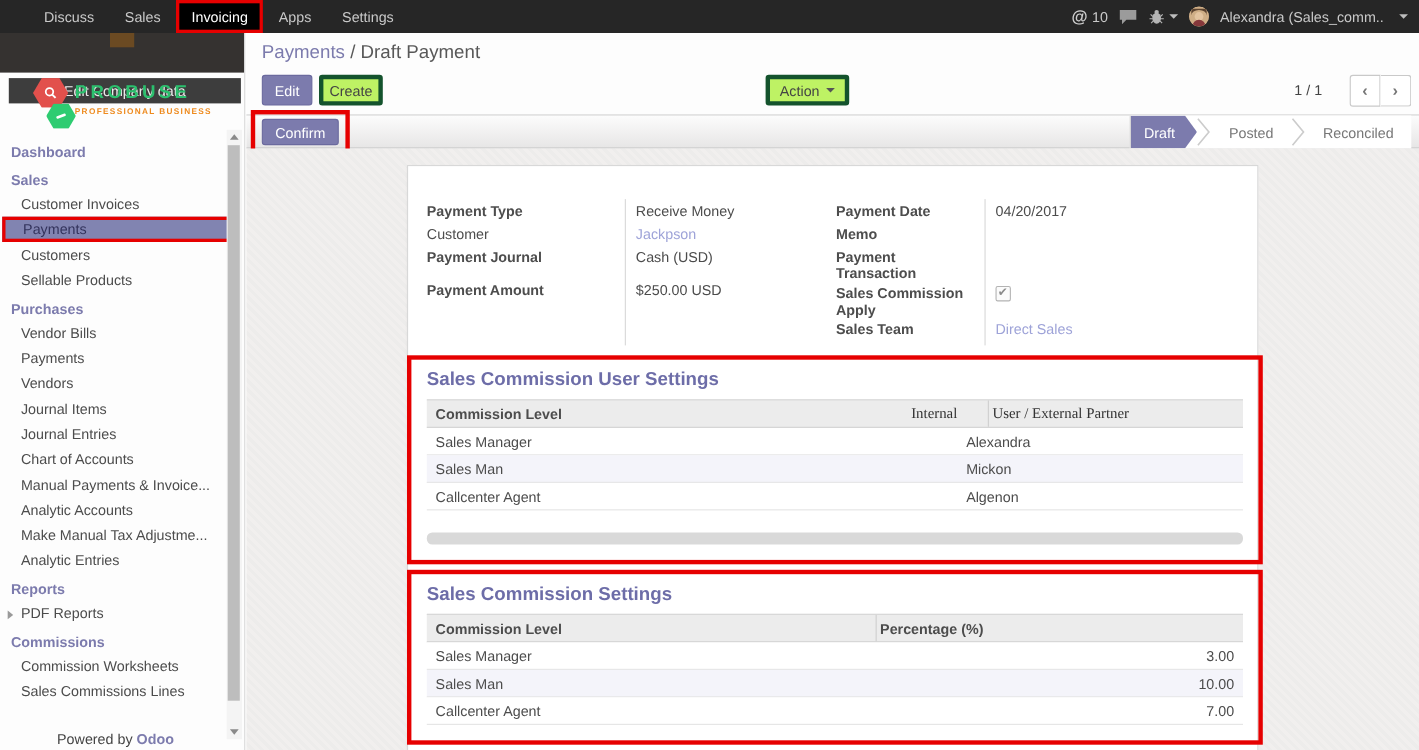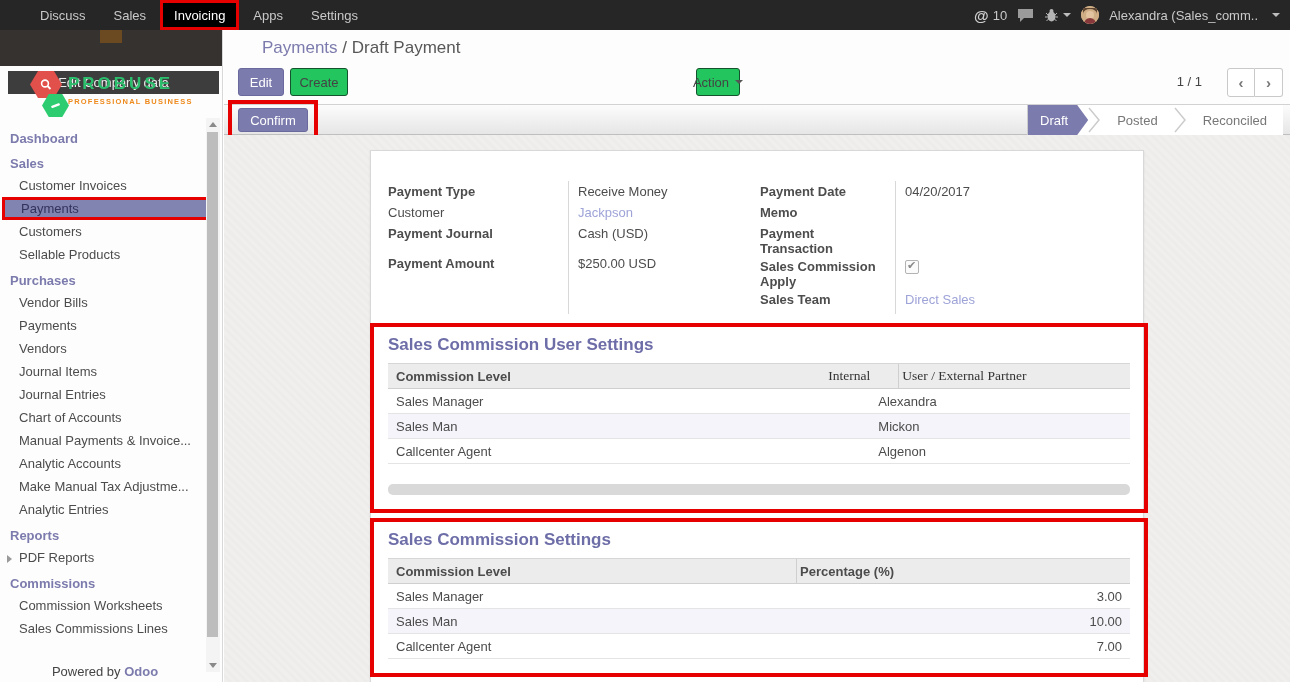--- a/index.html
+++ b/index.html
@@ -37,29 +37,29 @@
   .side-footer b { color:var(--accent); }
   
   .sb-track { position:absolute; right:2px; top:88px; bottom:10px; width:14px; background:#f4f4f4; }
   .sb-up,.sb-down { position:absolute; left:3px; width:0; height:0; border-left:4px solid transparent; border-right:4px solid transparent; }
   .sb-up { top:4px; border-bottom:5px solid #8a8a8a; }
   .sb-down { bottom:4px; border-top:5px solid #8a8a8a; }
   .sb-thumb { position:absolute; left:1px; top:14px; width:11px; height:505px; background:#bdbdbd; }
 
   
   .main { position:absolute; left:224px; top:30px; width:1066px; height:652px; background:#fdfdfd; }
-  .breadcrumb { position:absolute; left:14px; top:8px; font-size:17px; color:#585858;margin-left:24px; }
+  .breadcrumb { position:absolute; left:14px; top:8px; font-size:17px; color:#585858; }
   .breadcrumb .parent { color:var(--accent); cursor:pointer; }
   .actions-row { position:absolute; left:0; top:38px; width:100%; height:30px; }
   .btn { font-size:13px; height:28px; border-radius:3px; display:inline-flex; align-items:center; justify-content:center; cursor:pointer; }
   .btn-purple { background:var(--accent); border:1px solid #6b6a9e; color:#fff; }
-  .btn-white { background:#22c55e; border:1px solid #14532d; color:#444; }
+  .btn-white { background:#bef264; border:4px solid #14532d; color:#444; }
   .btn-edit { position:absolute; left:14px; width:46px; }
   .btn-create { position:absolute; left:66px; width:58px; }
-  .btn-action { position:absolute; left:472px; width:44px; gap:6px; }
+  .btn-action { position:absolute; left:472px; width:76px; gap:6px; }
   .tri-dn { width:0; height:0; border-left:4px solid transparent; border-right:4px solid transparent; border-top:4px solid #555; }
   .pager { position:absolute; right:88px; top:6px; font-size:13px; color:#444; }
   .pager-btns { position:absolute; right:7px; top:0; display:flex; }
   .pager-btn { width:28px; height:29px; background:#fff; border:1px solid #c9c9c9; color:#777; font-size:15px; font-weight:bold; display:flex; align-items:center; justify-content:center; cursor:pointer; }
   .pager-btn.prev { border-radius:3px 0 0 3px; }
   .pager-btn.next { border-radius:0 3px 3px 0; border-left:none; }
 
   .toolbar { position:absolute; left:0; top:74px; width:100%; height:31px; background:linear-gradient(#fcfcfc,#e7e6e6); border-top:1px solid #d2d2d2; border-bottom:1px solid #bfbfbf; }
   .btn-confirm { position:absolute; left:14px; top:3px; width:70px; height:24px; }
   .confirm-box { position:absolute; left:4px; top:-5px; width:90px; height:41px; border:4px solid var(--highlight); pointer-events:none; }

